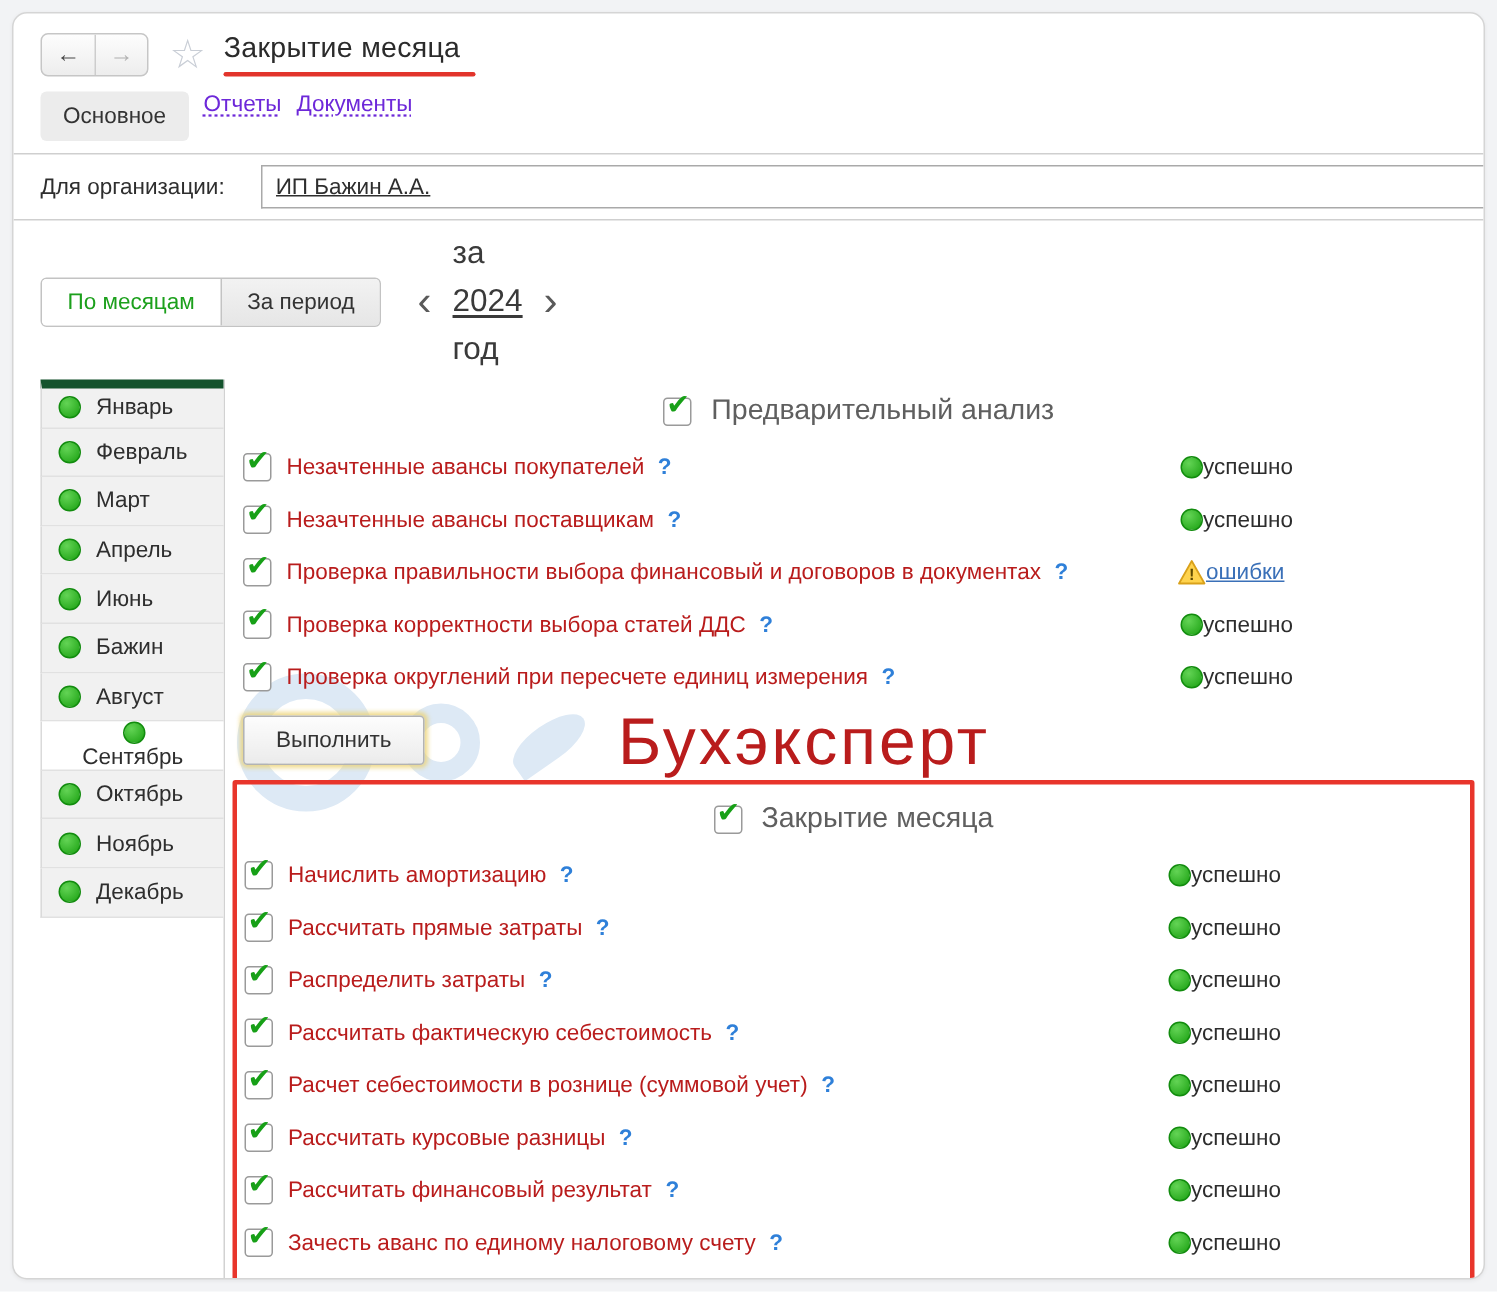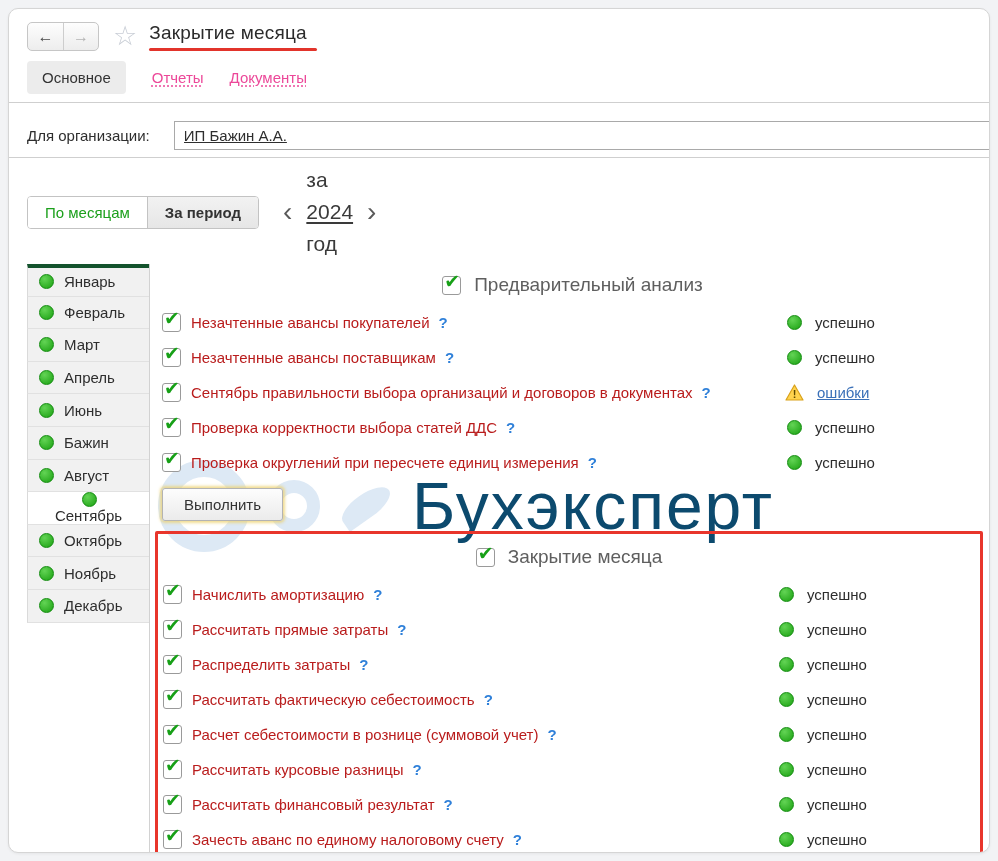--- a/index.html
+++ b/index.html
@@ -29,94 +29,94 @@
     font-size: 16px; font-weight: bold; color: #4a4a4a; cursor: pointer;
     display: flex; align-items: center; justify-content: center;
   }
   .nav-btn + .nav-btn { border-left: 1px solid #cdcdcd; }
   .nav-btn.disabled { color: #b3b3b3; }
   .star { font-size: 27px; color: #c9ced6; margin: 0 12px 0 14px; line-height: 1; cursor: pointer; }
   .title-wrap { display: inline-block; }
   .title { font-size: 19px; color: #2b2b2b; letter-spacing: .2px; }
   .red-underline { height: 3px; background: #e2342b; border-radius: 2px; margin-top: 4px; width: calc(100% + 10px); }
   
-  .tabs-row { display: flex; align-items: center; gap: 26px; padding: 6px 16px 8px 18px; }
+  .tabs-row { display: flex; align-items: flex-start; gap: 10px; padding: 6px 16px 8px 18px; }
   .tab { font-size: 15px; cursor: pointer; }
   .tab.active { background: #ececec; border-radius: 4px; padding: 8px 15px; color: #333; }
-  .tab.link { color: #ec4899; text-decoration: underline dotted; text-underline-offset: 3px; }
+  .tab.link { color: #6d28d9; text-decoration: underline dotted; text-underline-offset: 3px; }
   
   .org-row {
     display: flex; align-items: center;
     border-top: 1px solid #cfcfcf; border-bottom: 1px solid #cfcfcf;
-    padding: 18px 0 7px 18px;
+    padding: 7px 0 7px 18px;
   }
   .org-row label { font-size: 15px; color: #2e2e2e; white-space: nowrap; }
   .org-row input {
     flex: 1; margin-left: 24px; font-size: 15px; color: #2e2e2e;
     font-family: "Liberation Sans", sans-serif;
     border: 1px solid #a9a9a9; border-right: none; padding: 5px 9px; outline: none; text-decoration: underline;
   }
   
   .period-row { display: flex; align-items: center; padding: 10px 16px 8px 18px; }
   .segmented {
     display: inline-flex; border: 1px solid #c3c3c3; border-radius: 4px; overflow: hidden;
   }
   .seg {
     font-family: "Liberation Sans", sans-serif;
     font-size: 15px; padding: 7px 17px; border: none; cursor: pointer;
     background: linear-gradient(#f2f2f2, #e6e6e6); color: #333;
   }
   .seg.active-green { background: #fff; color: #1ca01c; }
-  .seg + .seg { border-left: 1px solid #c3c3c3; font-weight: bold; }
+  .seg + .seg { border-left: 1px solid #c3c3c3; }
   .year-nav { display: flex; align-items: center; gap: 12px; margin-left: 22px; }
   .chev { font-size: 28px; line-height: 20px; color: #5a5a5a; cursor: pointer; padding: 0 2px; }
   .year-text { font-size: 21px; color: #3a3a3a; display: flex; gap: 8px; align-items: baseline; flex-direction: column; }
   .year-link { text-decoration: underline; text-underline-offset: 3px; cursor: pointer; }
   
   .content { display: flex; min-height: 676px; align-items: stretch; }
   .months-col { width: 123px; margin-left: 18px; border-right: 1px solid #d2d2d2; flex: none; }
   .month-item {
     display: flex; align-items: center; height: 32.6px;
     background: #f1f1f1; border-left: 1px solid #dadada; border-bottom: 1px solid #e1e1e1;
     cursor: pointer; font-size: 15px; color: #2e2e2e;
   }
-  .month-item:first-child { border-top: 4px solid #14532d; }
+  .month-item:first-child { border-top: 6px solid #14532d; }
   .month-item.selected { background: #fff; flex-direction: column; }
   .month-dot {
     width: 15px; height: 15px; border-radius: 50%; margin: 0 10px 0 11px; flex: none;
     background: radial-gradient(circle at 35% 30%, #63d455, #1aa011);
     border: 1px solid #128c0e;
   }
   .main-col { flex: 1; position: relative; padding: 6px 6px 0 12px; }
   
   .watermark {
     position: absolute; left: 8px; top: 196px; z-index: 0;
     display: flex; align-items: center; gap: 18px; pointer-events: none;
   }
   .wm-ring { border-radius: 50%; flex: none; }
   .wm-ring.big { width: 92px; height: 92px; border: 17px solid #dde9f5; }
   .wm-ring.small { width: 52px; height: 52px; border: 13px solid #dde9f5; }
   .wm-petal { width: 56px; height: 24px; background: #dde9f5; border-radius: 50% 50% 50% 0; transform: rotate(-35deg); }
-  .wm-text { font-size: 66px; color: #0c4a6e; letter-spacing: 2px; white-space: nowrap; }
+  .wm-text { font-size: 44px; color: #b91c1c; letter-spacing: 2px; white-space: nowrap; }
   
   .block { position: relative; z-index: 1; }
   .sec-header { display: flex; align-items: center; gap: 13px; margin: 4px 0 15px; justify-content: center; }
   .sec-title { font-size: 19px; color: #5f5f5f; }
   .checkbox {
     width: 19px; height: 19px; background: #fff; border: 1px solid #9a9a9a;
     border-radius: 3px; position: relative; flex: none; cursor: pointer;
   }
   .checkbox::after {
     content: "\2714"; position: absolute; left: 1px; top: -7px;
     font-size: 19px; font-weight: bold; color: #17a017;
   }
   .item-row { display: flex; align-items: center; margin-bottom: 12px; min-height: 23px; }
   .item-label { margin-left: 10px; font-size: 15px; color: #b91c1c; }
   .q-icon { margin-left: 9px; color: #2f80d9; font-weight: bold; font-size: 15px; cursor: pointer; }
-  .status { margin-left: auto; width: 196px; flex: none; display: flex; align-items: center; gap: 13px; }
+  .status { margin-left: auto; width: 196px; flex: none; display: flex; align-items: center; }
   .status-dot {
     width: 15px; height: 15px; border-radius: 50%; flex: none;
     background: radial-gradient(circle at 35% 30%, #63d455, #1aa011);
     border: 1px solid #128c0e;
   }
   .status-text { font-size: 15px; color: #2d2d2d; }
   .status-link { font-size: 15px; color: #3a70b8; text-decoration: underline; cursor: pointer; }
   .warn-wrap { width: 19px; height: 17px; flex: none; display: inline-flex; margin-left: -2px; }
   .btn-row { display: flex; gap: 14px; margin: 14px 0 10px; }
   .btn {
@@ -256,21 +256,21 @@
               <span class="checkbox"></span>
               <span class="item-label">Незачтенные авансы поставщикам</span>
               <span class="q-icon">?</span>
               <span class="status">
                 <span class="status-dot"></span>
                 <span class="status-text">успешно</span>
               </span>
             </div>
             <div class="item-row">
               <span class="checkbox"></span>
-              <span class="item-label">Сентябрь правильности выбора организаций и договоров в документах</span>
+              <span class="item-label">Проверка правильности выбора финансовый и договоров в документах</span>
               <span class="q-icon">?</span>
               <span class="status">
                 <span class="warn-wrap">
                   <svg width="19" height="17" viewBox="0 0 19 17">
                     <path d="M9.5 1 L18 16 H1 Z" fill="#ffd34d" stroke="#d9a11a" stroke-width="1.2" stroke-linejoin="round"></path>
                     <text x="9.5" y="13.5" font-size="11" font-weight="bold" text-anchor="middle" fill="#5f4a00" font-family="Liberation Sans, sans-serif">!</text>
                   </svg>
                 </span>
                 <span class="status-link">ошибки</span>
               </span>

